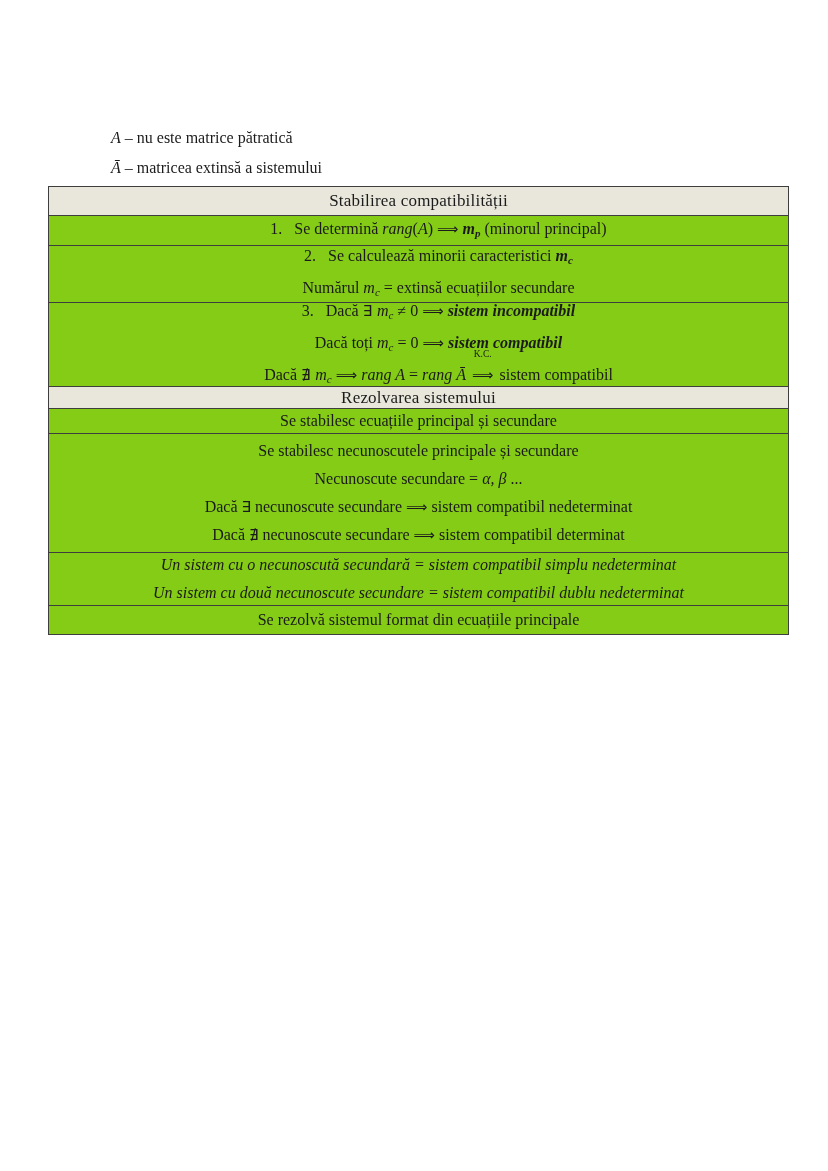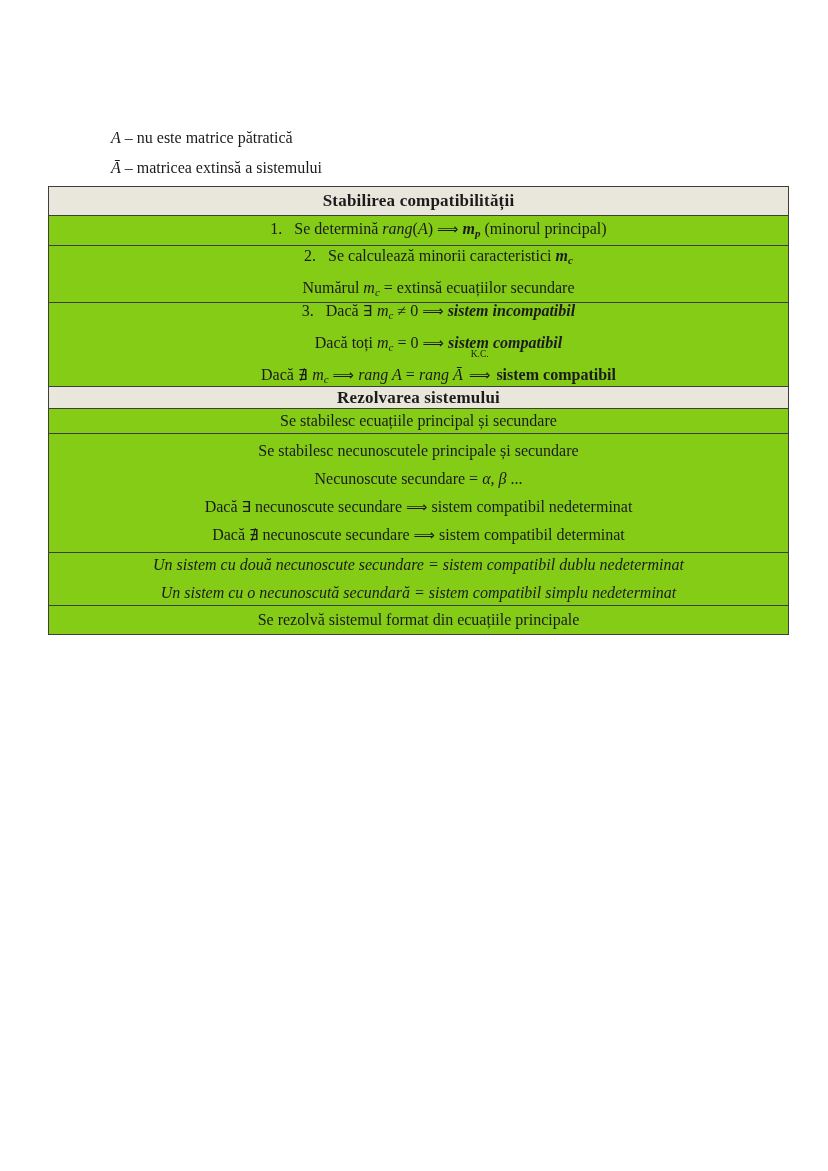--- a/index.html
+++ b/index.html
@@ -24,21 +24,21 @@
   .row + .row { border-top:1.5px solid #3e3e3e; }
   .row.header { background:#e9e7db; }
   .row.header .line { font-weight:bold; font-size:17px; letter-spacing:0.2px; }
   .line { font-size:16px; line-height:28px; white-space:nowrap; }
   
   .mtable .row:nth-child(2) .line,
   .mtable .row:nth-child(3) .line,
   .mtable .row:nth-child(4) .line { transform:translateX(20px); }
 
   .seg-r { }
-  .seg-b { font-weight:bold; }
+  .seg-b { font-weight:normal; }
   .seg-i { font-style:italic; }
   .seg-bi { font-weight:bold; font-style:italic; }
   .seg-sub  { font-style:italic; font-size:11px; vertical-align:-3px; }
   .seg-bsub { font-style:italic; font-weight:bold; font-size:11px; vertical-align:-3px; }
   .seg-sym  { font-family:"DejaVu Sans","DejaVu Serif",sans-serif; font-size:15px; }
 
   .kc { position:relative; display:inline-block; margin:0 2px; }
   .kc-arrow { font-family:"DejaVu Sans","DejaVu Serif",sans-serif; font-size:15px; }
   .kc-label {
     position:absolute; left:50%; transform:translateX(-50%); top:-12px;
@@ -76,20 +76,20 @@
       <div class="row body" style="height: 25px;">
         <div class="line"><span class="seg-r">Se stabilesc ecuațiile principal și secundare</span></div>
       </div>
       <div class="row body" style="height: 119px;">
         <div class="line"><span class="seg-r">Se stabilesc necunoscutele principale și secundare</span></div>
         <div class="line"><span class="seg-r">Necunoscute secundare = </span><span class="seg-i">α, β</span><span class="seg-r"> ...</span></div>
         <div class="line"><span class="seg-r">Dacă </span><span class="seg-sym">∃</span><span class="seg-r"> necunoscute secundare </span><span class="seg-sym">⟹</span><span class="seg-r"> sistem compatibil nedeterminat</span></div>
         <div class="line"><span class="seg-r">Dacă </span><span class="seg-sym">∄</span><span class="seg-r"> necunoscute secundare </span><span class="seg-sym">⟹</span><span class="seg-r"> sistem compatibil determinat</span></div>
       </div>
       <div class="row body" style="height: 53px;">
+        <div class="line"><span class="seg-i">Un sistem cu o necunoscută secundară = sistem compatibil simplu nedeterminat</span></div>
         <div class="line"><span class="seg-i">Un sistem cu două necunoscute secundare = sistem compatibil dublu nedeterminat</span></div>
-        <div class="line"><span class="seg-i">Un sistem cu o necunoscută secundară = sistem compatibil simplu nedeterminat</span></div>
       </div>
       <div class="row body" style="height: 29px;">
         <div class="line"><span class="seg-r">Se rezolvă sistemul format din ecuațiile principale</span></div>
       </div>
     </div>
 </div>
 
 </body></html>

